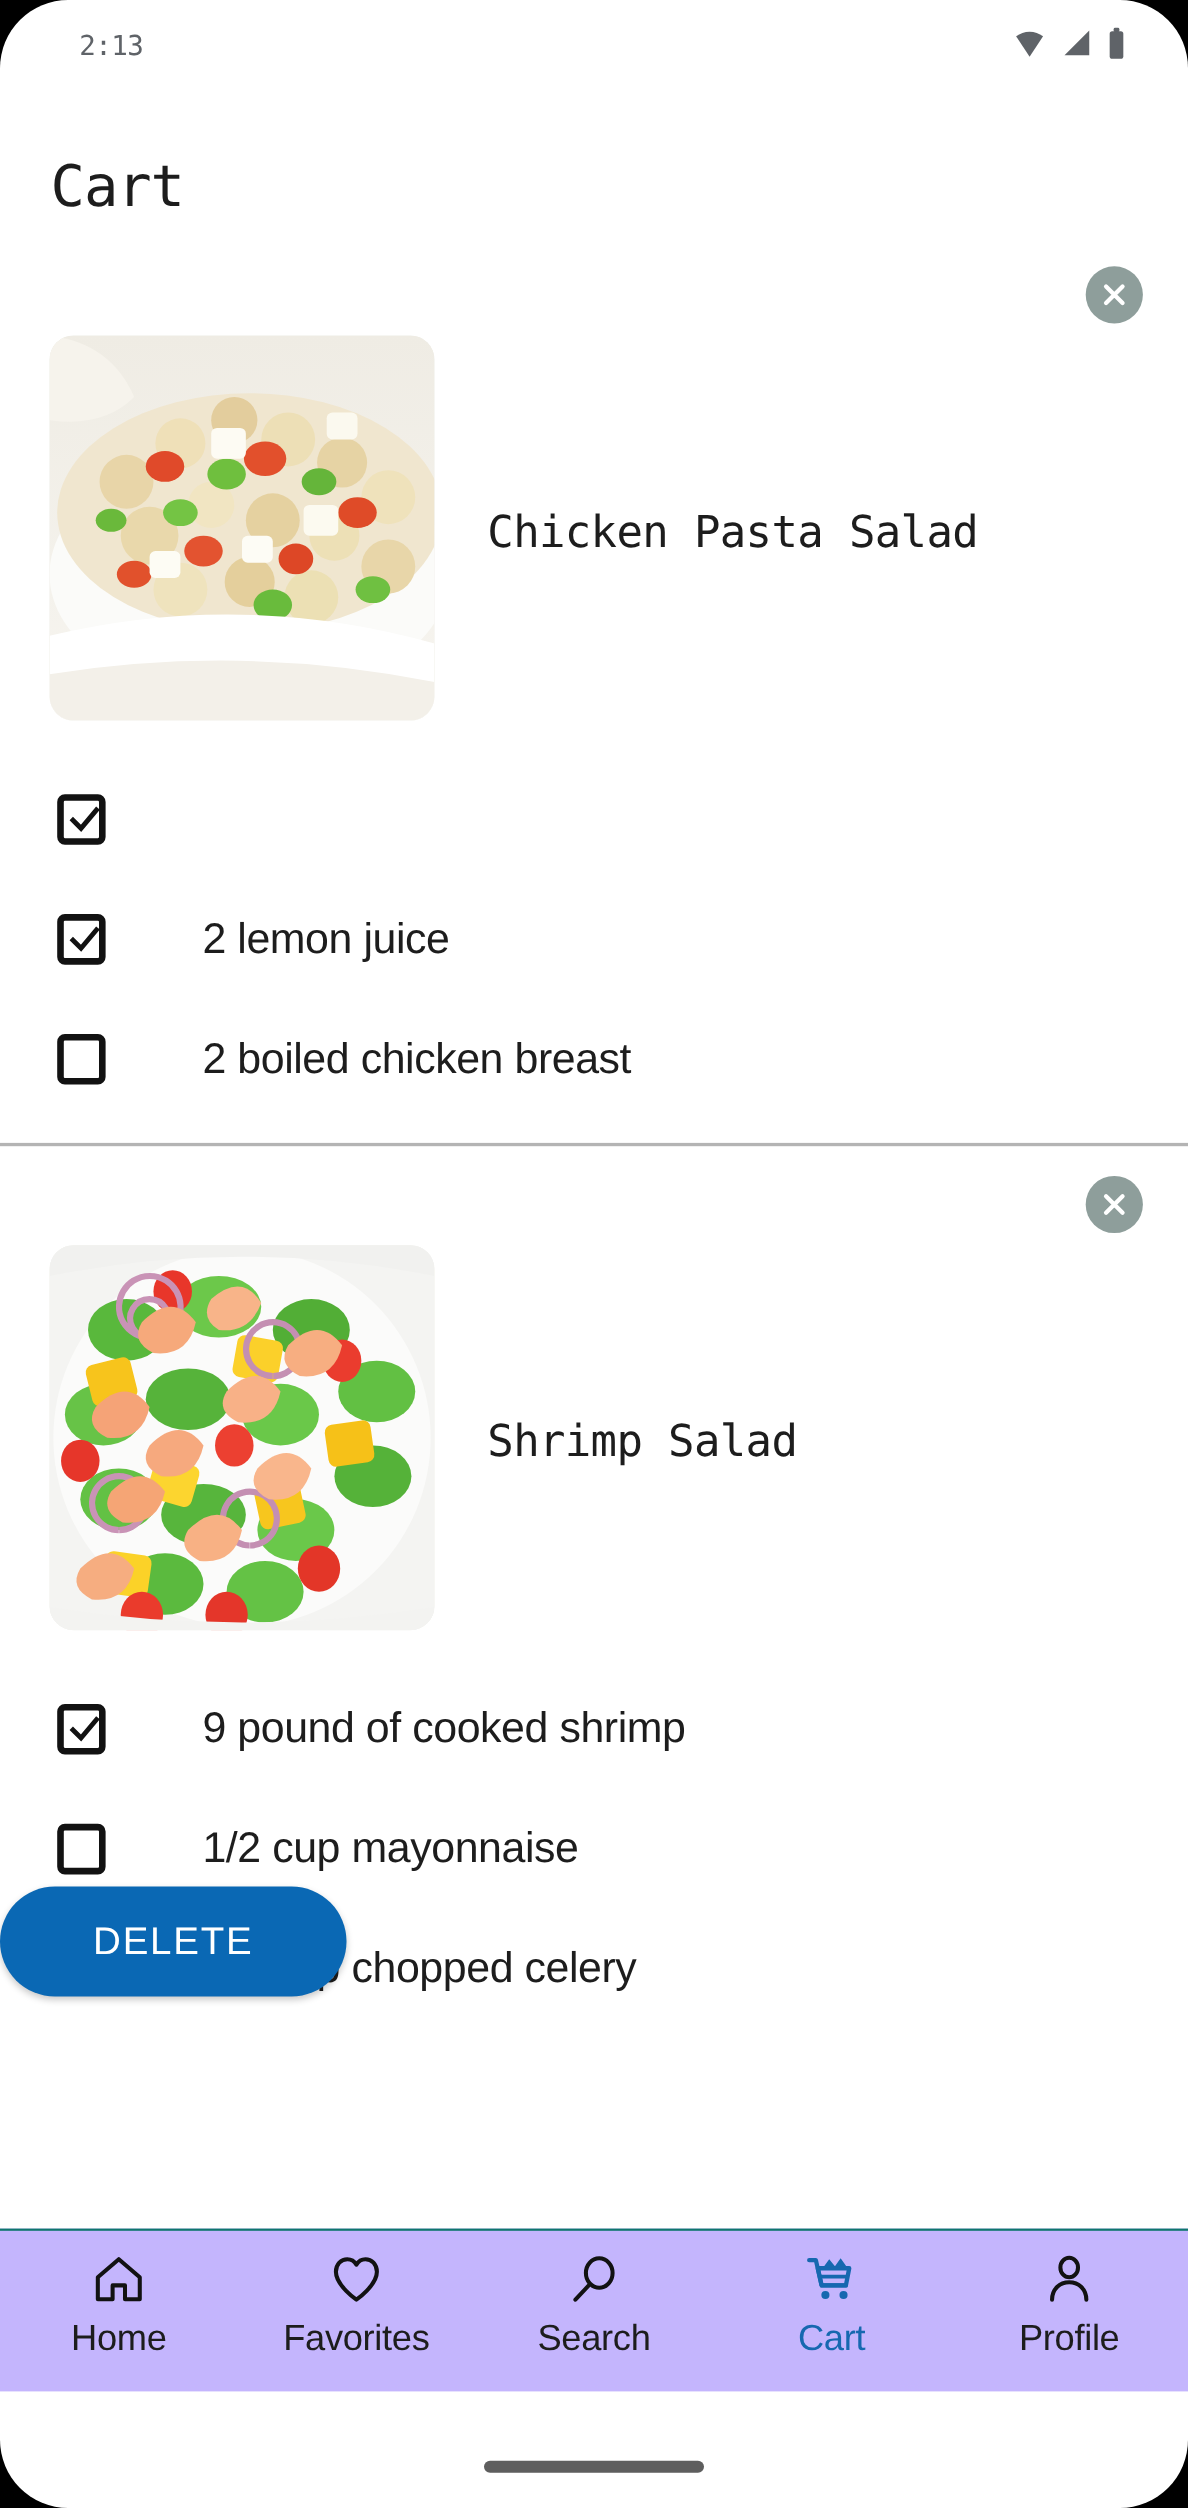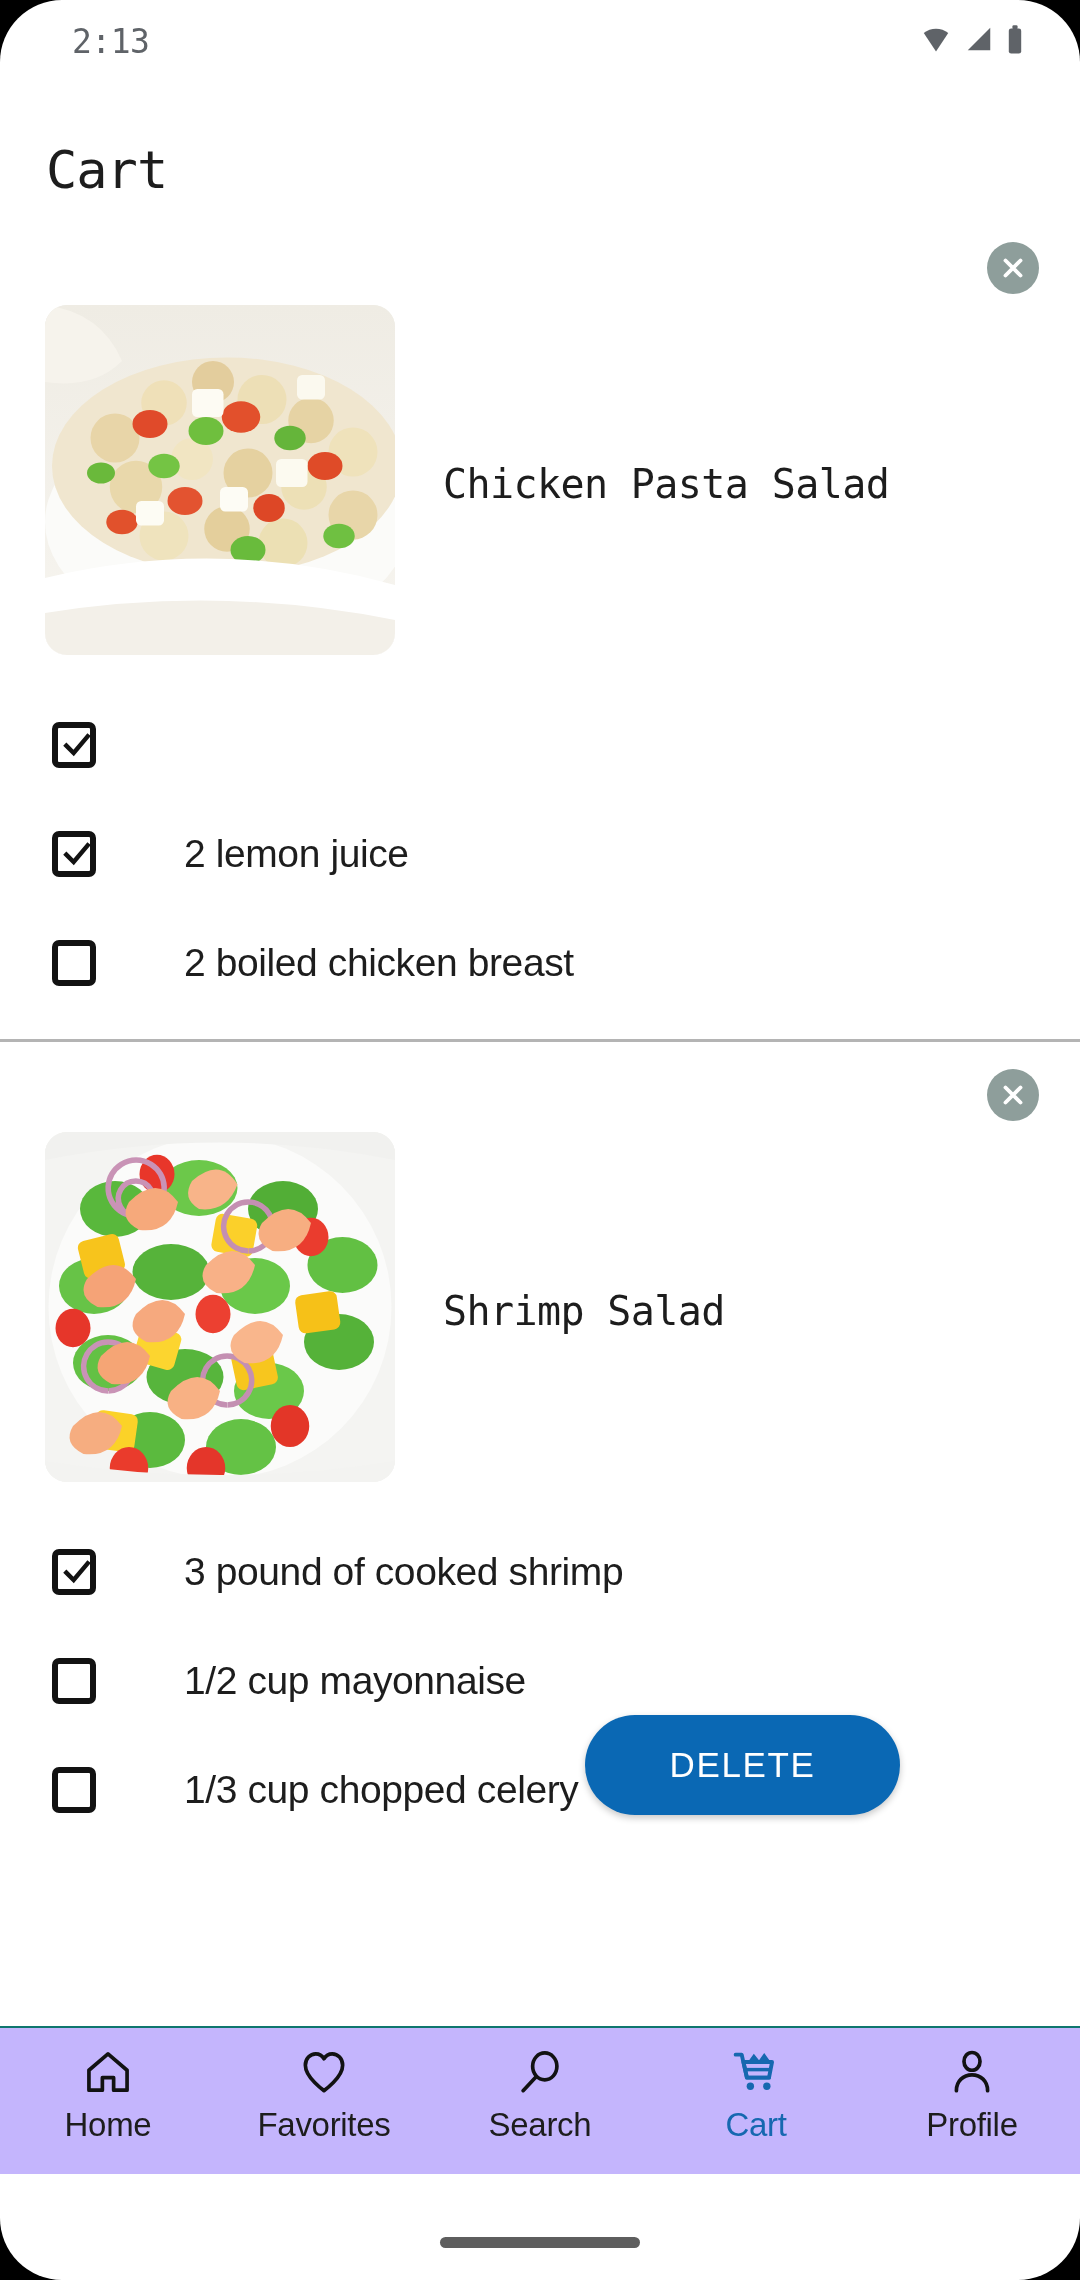--- a/index.html
+++ b/index.html
@@ -27,21 +27,21 @@
     top: 0; left: 0;
     width: 1080px;
     height: 78px;
     display: flex;
     align-items: center;
     justify-content: space-between;
     padding: 0 56px 0 72px;
   }
   .status-time {
     font-family: "DejaVu Sans Mono", monospace;
-    font-size: 33px;
+    font-size: 25px;
     color: #5f6368;
     letter-spacing: -0.5px;
     line-height: 1;
     padding-top: 4px;
   }
   .status-icons {
     display: flex;
     align-items: center;
     gap: 11px;
   }
@@ -167,21 +167,21 @@
     margin-top: 22px;
   }
 
   
   .delete-wrap {
     position: absolute;
     top: 1715px;
     left: 0;
     width: 900px;
     display: flex;
-    justify-content: flex-end;
+    justify-content: flex-start;
   }
   .delete-btn {
     width: 315px;
     height: 100px;
     border-radius: 50px;
     background: #0a68b4;
     border: none;
     color: #ffffff;
     font-family: "Liberation Sans", sans-serif;
     font-size: 35px;
@@ -420,21 +420,21 @@
         </button>
       </div>
 
       <div class="ingredients">
         <div class="ingredient-row">
           <div class="cbx checked">
             <svg class="tick" viewBox="0 0 24 24">
                 <path d="M4 12.5 L9.5 18 L20 5.5" stroke="#121212" stroke-width="3.3" fill="none" stroke-linecap="square"></path>
               </svg>
           </div>
-          <div class="ing-label">3 pound of cooked shrimp</div>
+          <div class="ing-label">9 pound of cooked shrimp</div>
         </div>
         <div class="ingredient-row">
           <div class="cbx">
             
           </div>
           <div class="ing-label">1/2 cup mayonnaise</div>
         </div>
         <div class="ingredient-row">
           <div class="cbx">
             

